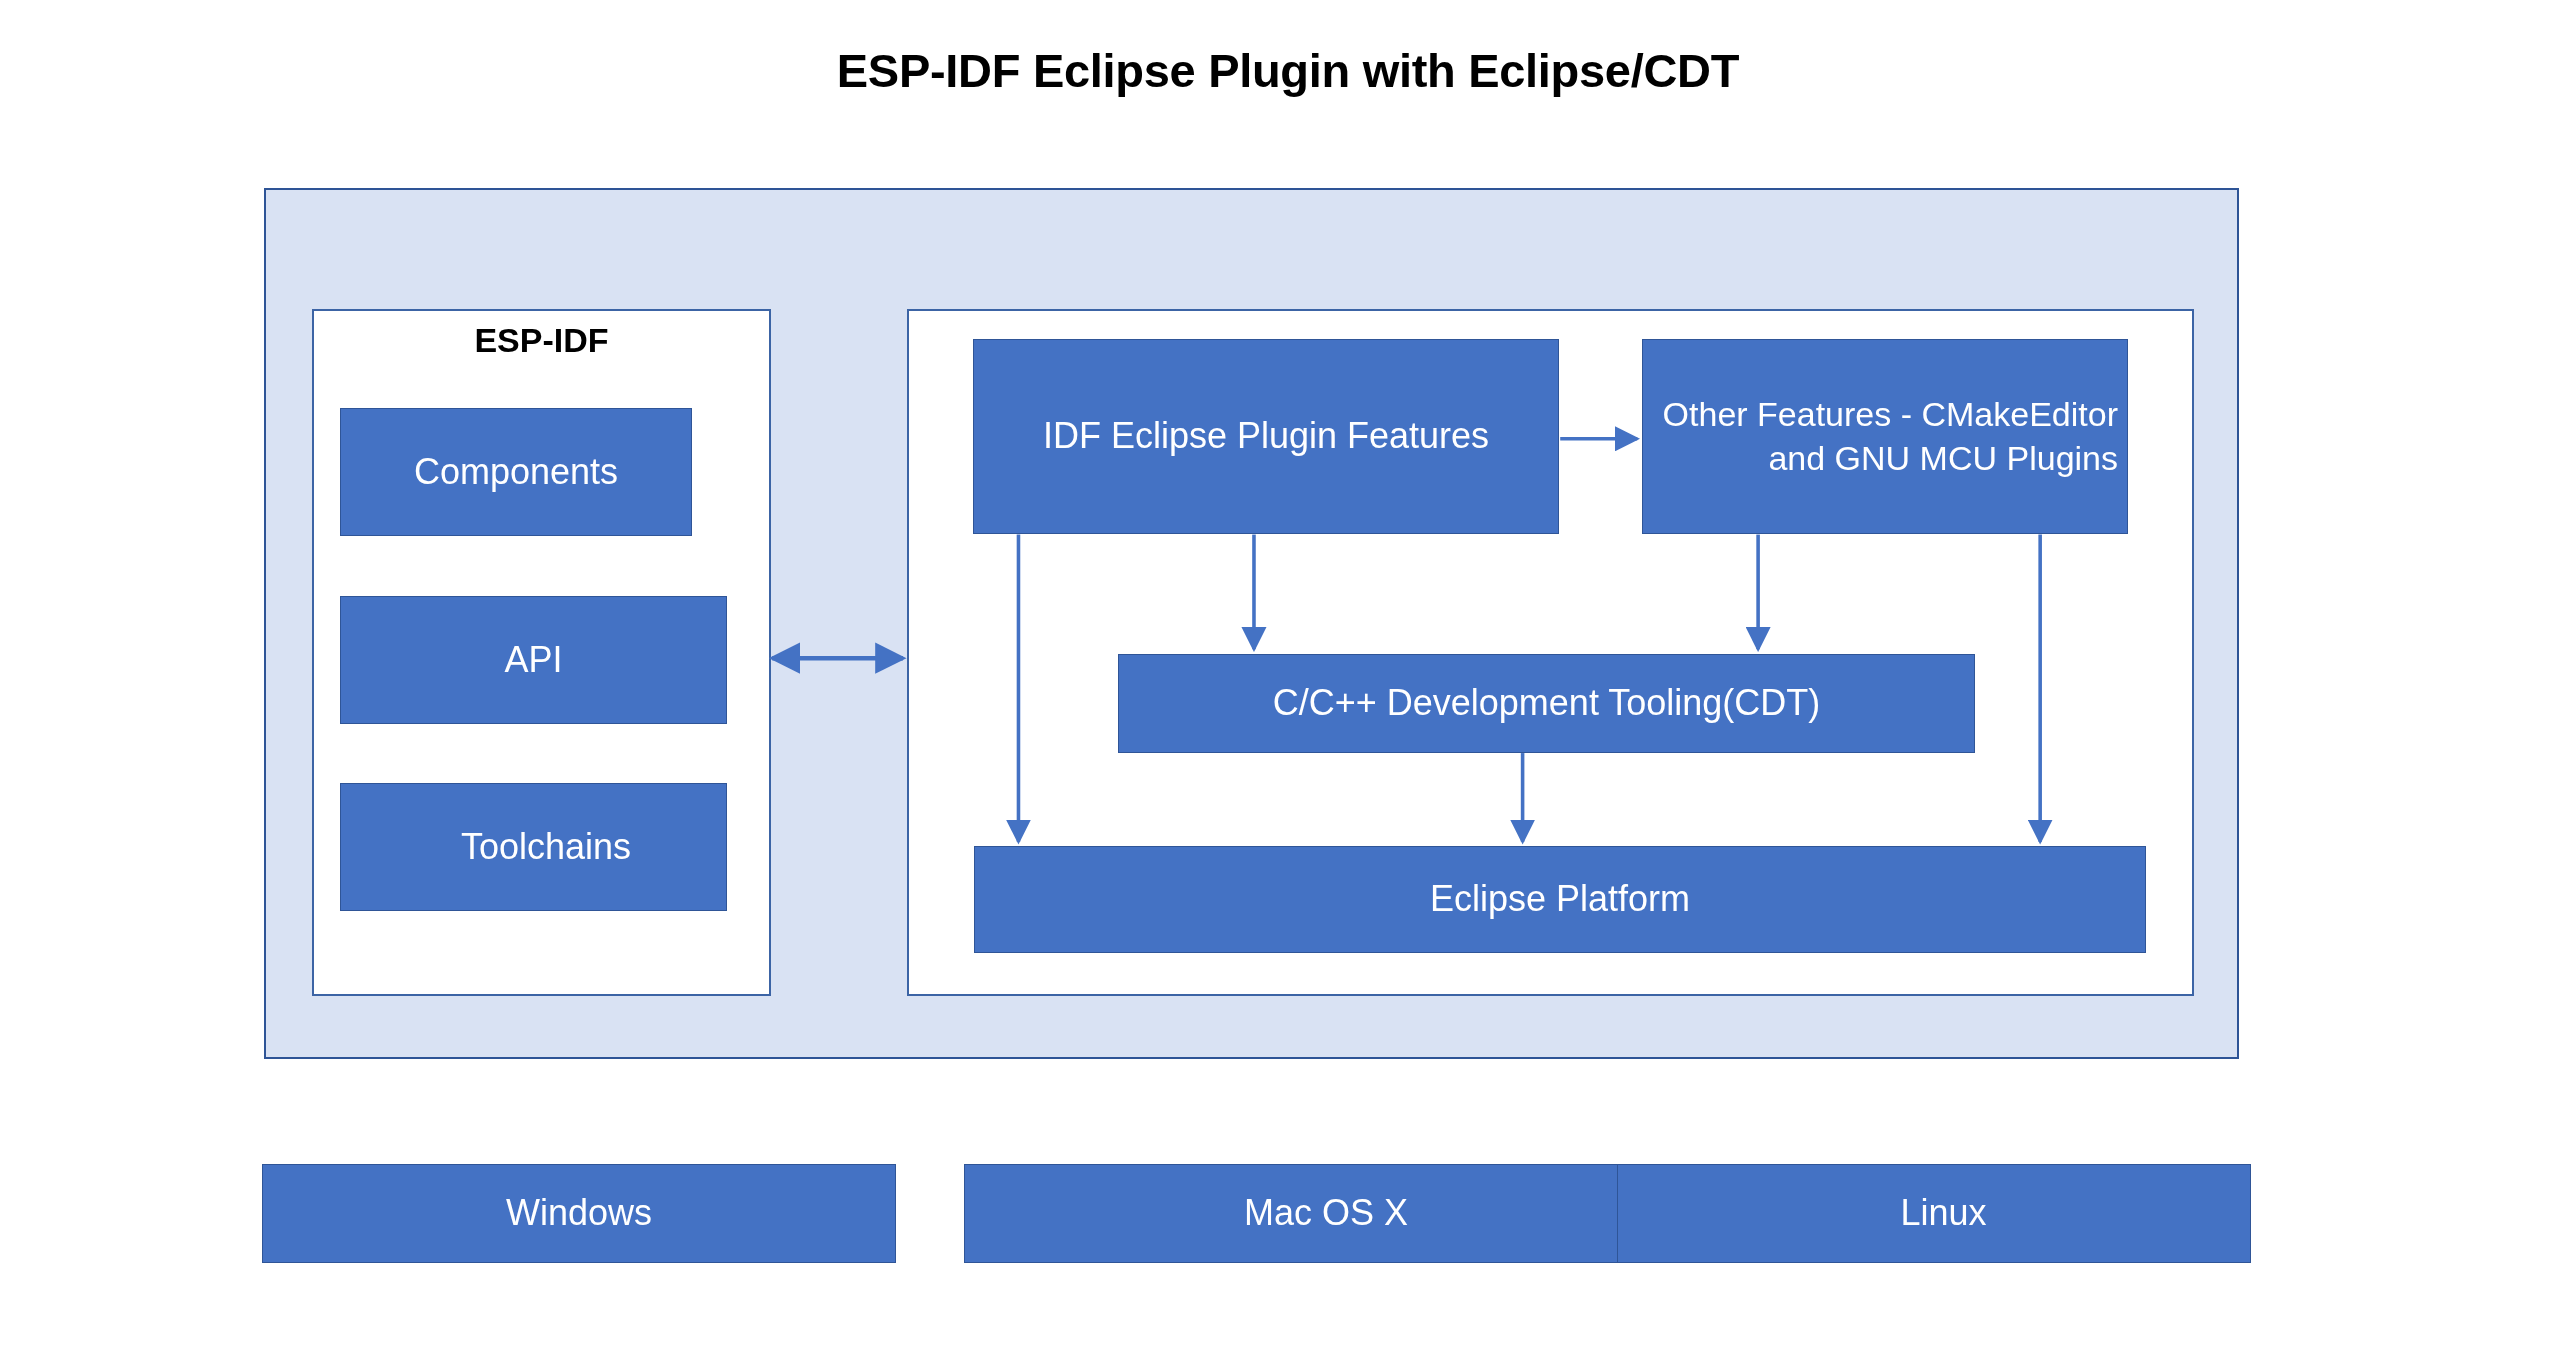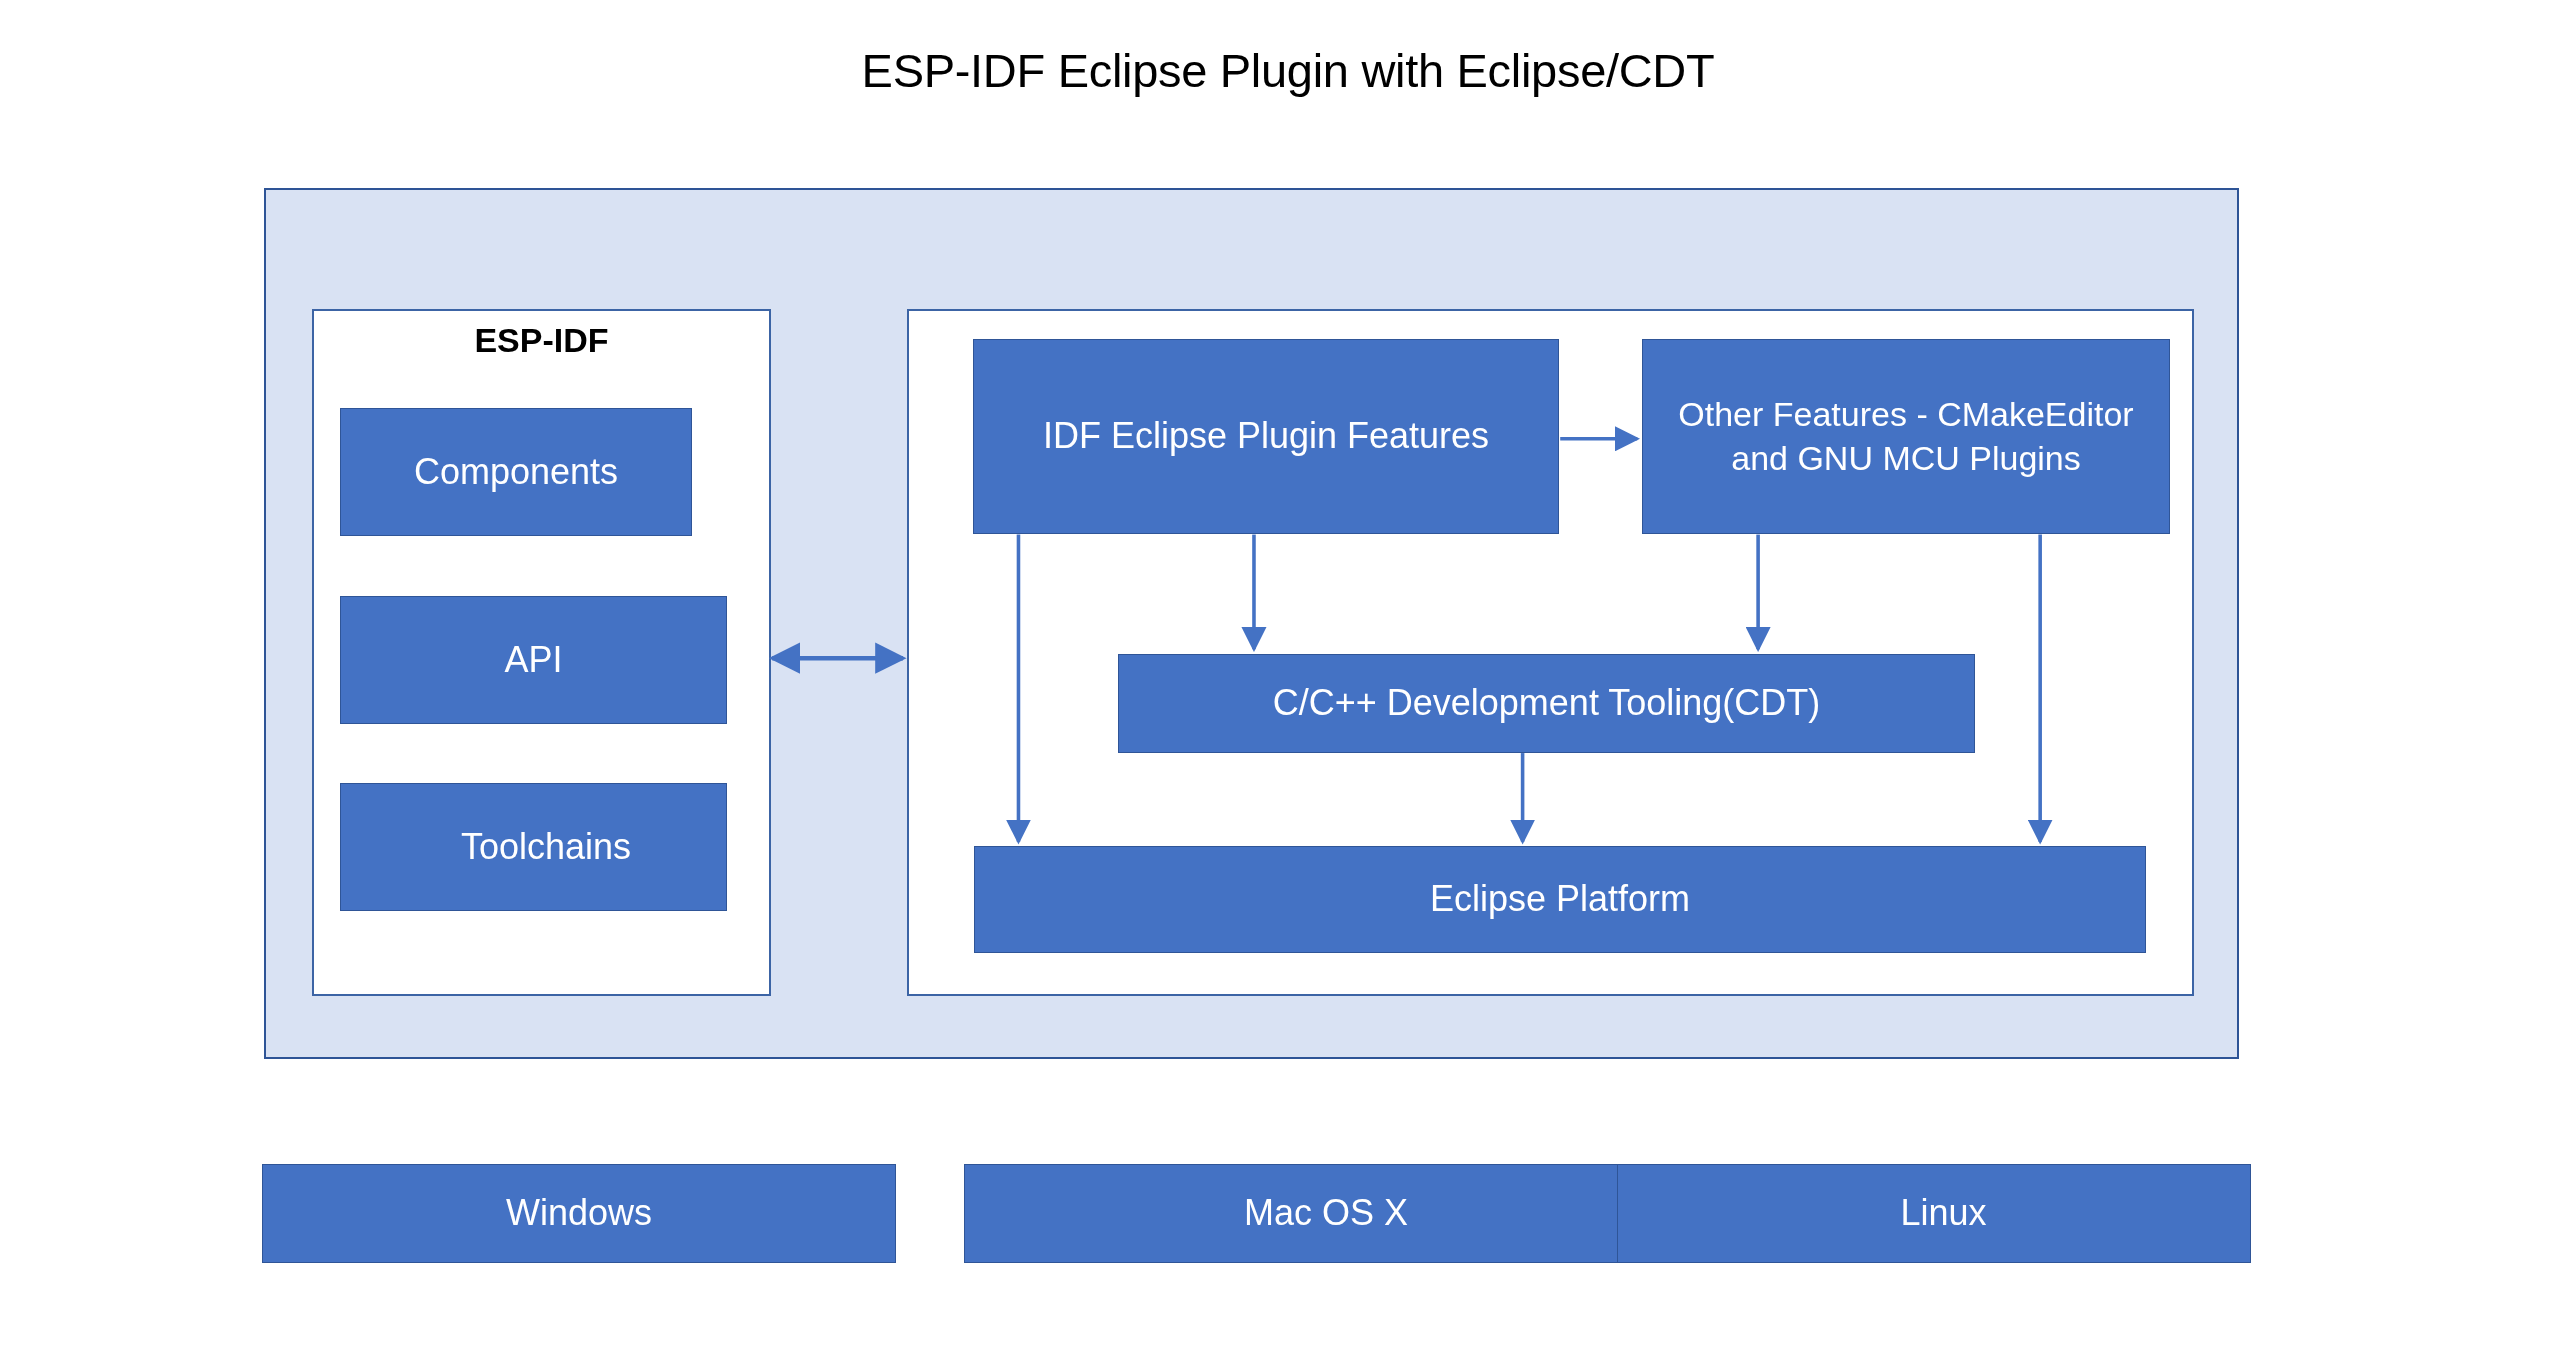--- a/index.html
+++ b/index.html
@@ -23,21 +23,21 @@
   }
 
   
   .diagram-title {
     position: absolute;
     left: 0;
     top: 43px;
     width: 2576px;
     text-align: center;
     font-size: 47px;
-    font-weight: normal;
+    font-weight: bold;
     color: #000000;
     letter-spacing: -0.3px;
     white-space: nowrap;
   }
 
   
   .outer-container {
     position: absolute;
     left: 264px;
     top: 188px;
@@ -95,21 +95,21 @@
     padding: 3.6px 9px;
   }
 
   
   .node-components { left: 340px; top: 408px;  width: 352px; height: 128px; }
   .node-api        { left: 340px; top: 596px;  width: 387px; height: 128px; }
   .node-toolchains { left: 340px; top: 783px;  width: 387px; height: 128px; padding-left: 34px; }
 
   
   .node-idf-features    { left: 973px; top: 339px; width: 586px; height: 195px; }
-  .node-other-features  { left: 1642px; top: 339px; width: 528px; height: 195px; font-size: 34px; }
+  .node-other-features  { left: 1642px; top: 339px; width: 486px; height: 195px; font-size: 34px; text-align: right; }
   .node-cdt             { left: 1118px; top: 654px; width: 857px; height: 99px; }
   .node-eclipse         { left: 974px; top: 846px; width: 1172px; height: 107px; }
 
   
   .node-os {
     top: 1164px;
     height: 99px;
   }
   .node-windows { left: 262px;  width: 634px; }
   .node-macosx  { left: 964px; width: 724px; text-align: right; }

